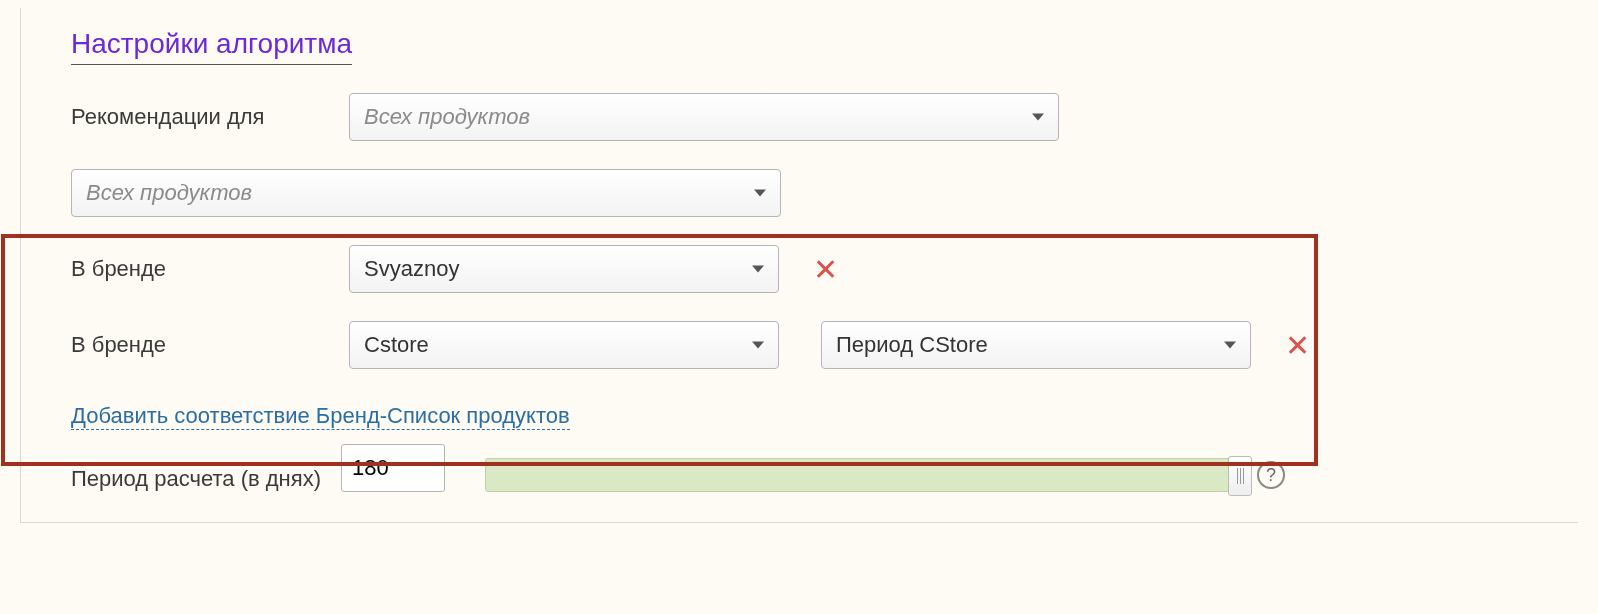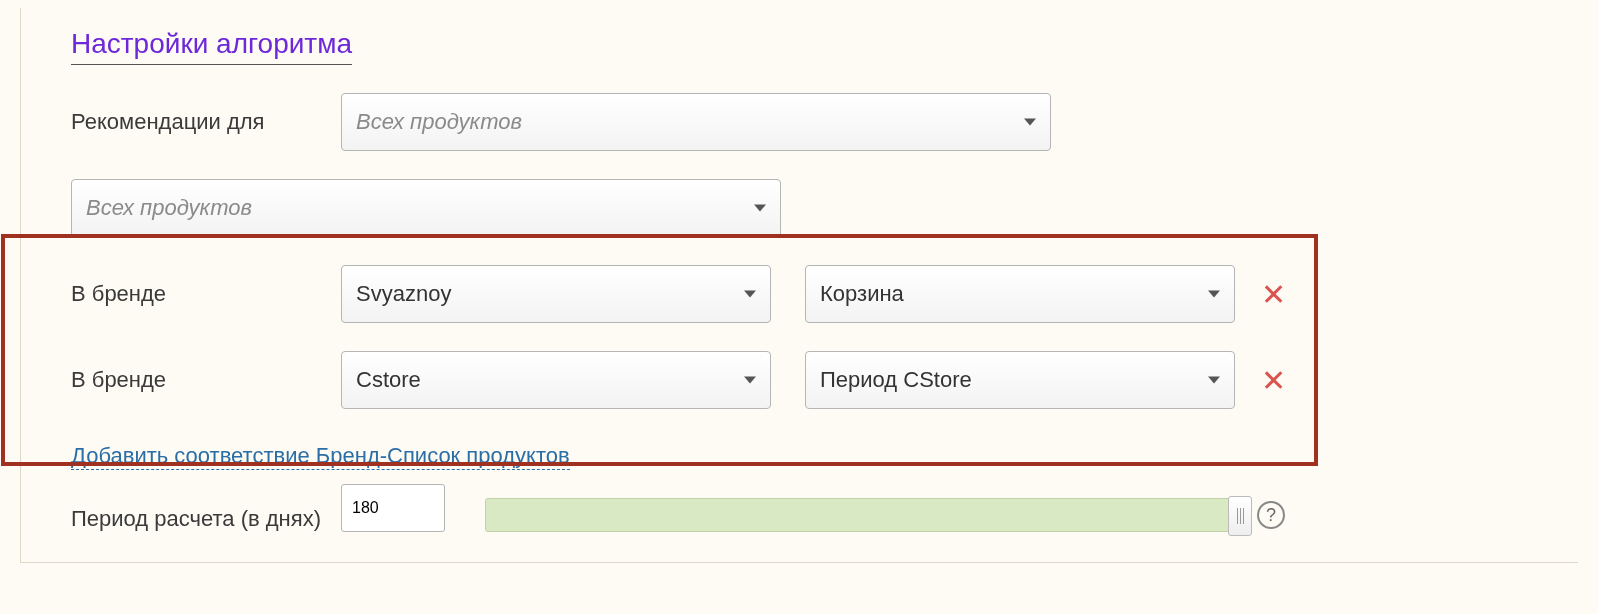--- a/index.html
+++ b/index.html
@@ -25,30 +25,30 @@
     border-bottom: 1px solid #555;
     display: inline-block;
     padding-bottom: 4px;
     margin-bottom: 28px;
     font-weight: 400;
   }
   .form-row {
     display: flex;
     align-items: center;
     margin-bottom: 28px;
-    gap: 0;
+    gap: 8px;
   }
   .label {
     flex: 0 0 270px;
     font-size: 22px;
     color: #3a3a3a;
   }
   .select {
     flex: 1;
-    height: 58px;
+    height: 48px;
     border: 1px solid #b5b5b5;
     border-radius: 4px;
     background: linear-gradient(#fff, #f3f3f3);
     display: flex;
     align-items: center;
     padding: 0 40px 0 14px;
     position: relative;
     font-size: 22px;
     color: #333;
     cursor: pointer;
@@ -104,21 +104,21 @@
     flex: 0 0 270px;
     font-size: 22px;
     color: #3a3a3a;
     line-height: 1.25;
   }
   .period-input {
     width: 104px;
     height: 48px;
     border: 1px solid #b5b5b5;
     border-radius: 3px;
-    font-size: 16px;
+    font-size: 22px;
     padding: 0 10px;
     background: #fff;
     margin-right: 40px;
   }
   .slider-wrap {
     flex: 1;
     display: flex;
     align-items: center;
     max-width: 800px;
   }
@@ -178,24 +178,20 @@
     <div class="select placeholder-style select-wide">
       <span>Всех продуктов</span>
       <span class="caret"></span>
     </div>
   </div>
 
   <div class="form-row brand-row">
     <div class="label">В бренде</div>
     <div class="select">
       <span>Svyaznoy</span>
-      <span class="caret"></span>
-    </div>
-    <div class="select">
-      <span>Корзина</span>
       <span class="caret"></span>
     </div>
     <span class="remove-x">✕</span>
   </div>
 
   <div class="form-row brand-row">
     <div class="label">В бренде</div>
     <div class="select">
       <span>Cstore</span>
       <span class="caret"></span>

